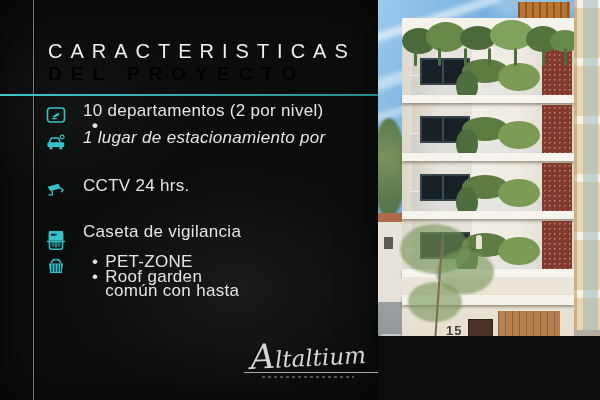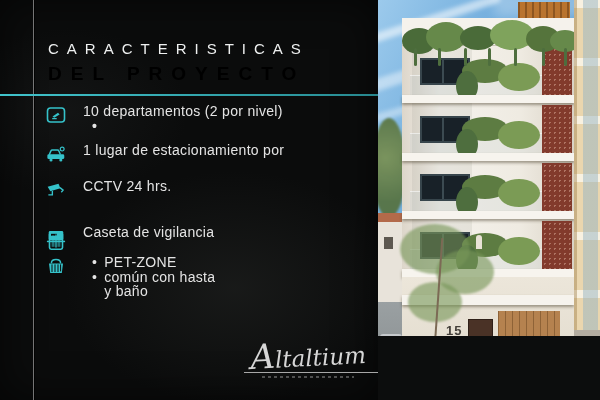--- a/index.html
+++ b/index.html
@@ -8,31 +8,31 @@
 
   
   .panel{position:absolute;left:0;top:0;width:378px;height:400px;
     background:
       radial-gradient(ellipse 260px 180px at 62% 72%, rgba(46,48,46,.38), transparent 65%),
       radial-gradient(ellipse 200px 140px at 18% 28%, rgba(34,36,36,.35), transparent 60%),
       #0b0c0c;
     box-shadow:inset 0 0 40px rgba(0,0,0,.6);}
   .vline{position:absolute;left:33px;top:0;width:1px;height:400px;
          background:rgba(205,205,205,.55);box-shadow:1px 0 0 rgba(0,0,0,.8);}
-  .title1{position:absolute;left:48px;top:40px;margin:0;font-size:15px;font-weight:400;
+  .title1{position:absolute;left:48px;top:40px;margin:0;font-size:20px;font-weight:400;
           letter-spacing:8px;color:#eef0f0;white-space:nowrap;}
   .title2{position:absolute;left:48px;top:63px;margin:0;font-size:19px;font-weight:700;
           letter-spacing:9px;white-space:nowrap;}
   .rule{position:absolute;left:0;top:94px;width:378px;height:2px;
         background:linear-gradient(90deg,#41c4cc,#2b949b 85%,#27858c);}
 
   .feat{position:absolute;left:46px;width:300px;}
   .f-icon{position:absolute;left:0;top:1px;width:20px;height:20px;display:block;}
   .f-icon svg{width:100%;height:100%;display:block;}
-  .f-body{margin-left:37px;font-size:14px;line-height:14.5px;letter-spacing:.3px;color:#e4e4e4;}
+  .f-body{margin-left:37px;font-size:17px;line-height:14.5px;letter-spacing:.3px;color:#e4e4e4;}
   .f-line{white-space:nowrap;}
   .f-bullet{display:flex;margin-left:9px;}
   .f-bullet .dot{margin-right:7px;}
   .f-bullet.bold{font-weight:700;letter-spacing:.4px;}
 
   .sig{position:absolute;left:238px;top:334px;width:140px;margin:0;display:block;
        font-family:"DejaVu Serif",serif;font-style:italic;font-size:23px;color:#d6d6d6;
        text-align:center;transform:rotate(-3deg);}
   .sig::first-letter{font-size:34px;}
   .sigline{position:absolute;left:244px;top:372px;width:134px;height:1px;
@@ -136,21 +136,21 @@
               <path d="M6.2 12.6 h4.5" stroke="#35c2ca" stroke-width="1.3"></path>
             </svg>
           </span>
           <div class="f-body">
             <div class="f-line">10 departamentos (2 por nivel)</div>
             <div class="f-bullet bold">
               <span class="dot">•</span>
             </div>
           </div>
         </div>
-        <div class="feat" style="top: 143px;">
+        <div class="feat" style="top: 131px; font-style: italic;">
           <span class="f-icon">
             <svg viewBox="0 0 22 18">
               <path d="M3.5 10 L5.3 5.8 Q5.8 4.7 6.9 4.7 H12.6 Q13.7 4.7 14.2 5.8 L15.8 9.6" fill="none" stroke="#35c2ca" stroke-width="1.6"></path>
               <rect x="1.5" y="9.4" width="18.6" height="5.2" rx="1.6" fill="#35c2ca"></rect>
               <circle cx="5.5" cy="15.6" r="1.7" fill="#35c2ca"></circle>
               <circle cx="16.3" cy="15.6" r="1.7" fill="#35c2ca"></circle>
               <circle cx="17.8" cy="3.6" r="2.1" fill="none" stroke="#35c2ca" stroke-width="1.3"></circle>
             </svg>
           </span>
           <div class="f-body">
@@ -202,22 +202,22 @@
           <div class="f-body">
             <div class="f-bullet">
               <span class="dot">•</span>
               <div>
                 <div class="f-line">PET-ZONE</div>
               </div>
             </div>
             <div class="f-bullet">
               <span class="dot">•</span>
               <div>
+                <div class="f-line">Roof garden</div>
                 <div class="f-line">común con hasta</div>
-                <div class="f-line">y baño</div>
               </div>
             </div>
           </div>
         </div>
       </div>
 
     <p class="sig">Altaltium</p>
     <div class="sigline"></div>
     <div class="sigmicro"></div>
   </div>

